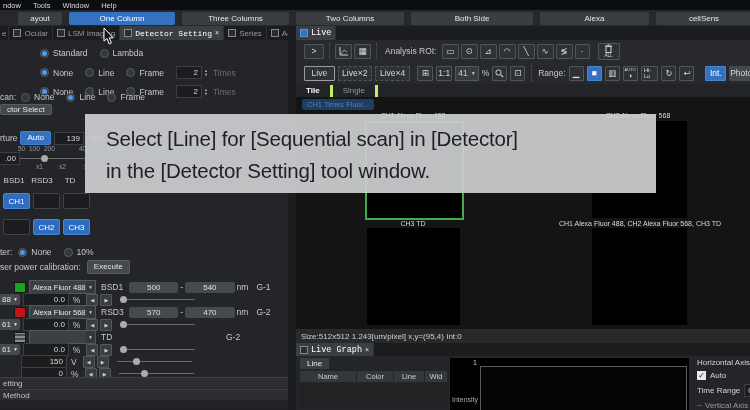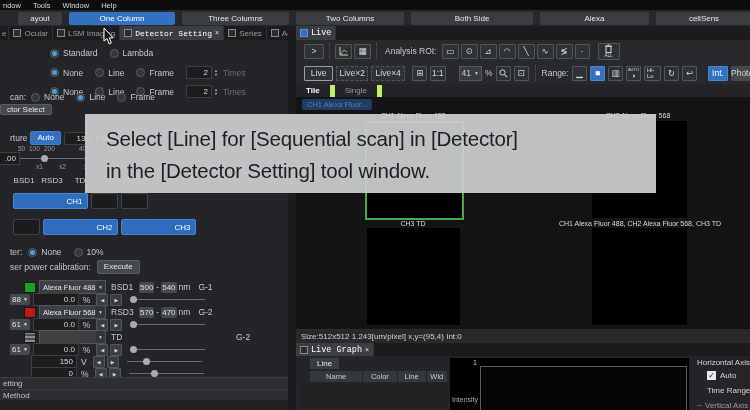--- a/index.html
+++ b/index.html
@@ -1,20 +1,20 @@
 <!DOCTYPE html>
 <html><head>
 <meta charset="utf-8">
 <style>
   html,body{margin:0;padding:0;background:#101113;}
   #screen{position:relative;width:750px;height:410px;background:#1d1e20;overflow:hidden;
     font-family:"Liberation Sans","DejaVu Sans",sans-serif;color:#c9cacc;font-size:8.5px;
     -webkit-font-smoothing:antialiased;}
   .abs{position:absolute;}
-  .row{display:flex;align-items:center;margin-left:10px;}
+  .row{display:flex;align-items:center;}
   .lbl{color:#c9cacc;}
   .dim{color:#6b6d70;}
 
   
   #menubar{left:0;top:0;width:750px;height:10px;background:#0c0d0e;display:flex;align-items:center;gap:12px;padding-left:3px;font-size:7.5px;color:#d8d9db;}
   #layoutbar{left:0;top:10px;width:750px;height:16px;background:#26282b;display:flex;align-items:center;gap:7px;padding-left:18px;}
   .lobtn{height:13px;line-height:13px;text-align:center;background:#3a3d41;border-radius:2px;color:#e6e7e9;font-size:8px;flex:0 0 auto;}
   .lobtn.on{background:#3471c1;color:#fff;}
 
   
@@ -25,51 +25,51 @@
   .winctl{margin-left:auto;display:flex;gap:6px;align-items:center;padding-right:8px;color:#c3c4c6;font-size:7px;}
 
   
   #leftpanel{left:0;top:40px;width:288px;height:370px;background:#232528;}
   .radio{width:9px;height:9px;border-radius:50%;background:#33363a;border:1px solid #5c5e61;display:inline-block;margin-right:4px;box-sizing:border-box;flex:0 0 auto;}
   .radio.on::before{content:"";display:block;width:5px;height:5px;border-radius:50%;background:#4b9fe8;margin:1px;}
   .rlab{margin-right:12px;}
   .gbtn{background:#45484c;border:1px solid #595c60;border-radius:2px;color:#e3e4e6;padding:0 6px;height:12px;line-height:12px;font-size:8px;}
   .blue{background:#3471c1!important;border-color:#3e7fd2!important;color:#fff!important;}
   .vbox{background:#1c1d1f;border:1px solid #3c3e41;color:#d6d7d9;text-align:right;padding:0 3px;font-size:8px;height:11px;line-height:11px;box-sizing:content-box;}
-  .chip{background:#46494d;border-radius:2px;color:#e0e1e3;padding:0 1px;font-size:8px;height:11px;line-height:11px;}
+  .chip{background:#46494d;border-radius:2px;color:#e0e1e3;padding:0 18px;font-size:8px;height:11px;line-height:11px;}
   .spin{display:inline-flex;flex-direction:column;justify-content:center;font-size:4px;color:#aeb0b2;line-height:4px;margin-left:2px;}
   .stepbtn{width:10px;height:10px;background:#3a3d40;border:1px solid #55585b;color:#cfd0d2;font-size:5px;display:inline-flex;align-items:center;justify-content:center;border-radius:1px;margin-left:2px;}
   .track{height:1px;background:#6a6c6e;position:relative;}
   .thumb{width:7px;height:7px;border-radius:50%;background:#a9abad;position:absolute;top:-3px;}
   .tick{position:absolute;top:0;font-size:6.5px;color:#9a9c9e;}
   .gridhdr{font-size:8px;color:#d0d1d3;width:26px;text-align:center;}
   .chcell{width:25px;height:14px;margin-right:3px;border-radius:2px;display:flex;align-items:center;justify-content:center;font-size:8px;}
   .chcell.empty{background:#1b1c1e;border:1px solid #3f4246;}
-  .chcell.ch{background:#2e6cbe;border:1px solid #4a86d0;color:#fff;padding-left:48px;}
+  .chcell.ch{background:#2e6cbe;border:1px solid #4a86d0;color:#fff;}
   .dyebox{width:62px;height:12px;background:#3c3f43;border:1px solid #55585b;display:flex;align-items:center;font-size:7.5px;color:#e6e7e9;padding-left:3px;}
   .dyebox .dd{margin-left:auto;width:9px;height:100%;background:#33363a;display:flex;align-items:center;justify-content:center;font-size:5px;color:#c5c6c8;}
   .swatch{width:10px;height:9px;border:1px solid #151618;margin-right:3px;}
   .secbar{left:0;width:288px;height:11px;background:#2c2e31;border-top:1px solid #3d4043;color:#bfc0c2;font-size:8px;line-height:11px;padding-left:3px;box-sizing:border-box;}
   .lasertag{background:#46494d;border-radius:0 2px 2px 0;color:#dfe0e2;font-size:8px;height:11px;line-height:11px;padding:0 2px;display:inline-flex;align-items:center;gap:2px;}
 
   
   #splitter{left:288px;top:26px;width:12px;height:384px;background:#1b1c1e;}
   #splitline{left:297px;top:230px;width:2px;height:180px;background:#8f9193;}
 
   
   #rightcol{left:296px;top:26px;width:454px;height:384px;background:#0c4a6e;}
   #livetabbar{left:0;top:0;width:454px;height:14px;background:#1b1c1e;display:flex;border-bottom:1px solid #141517;}
   .tbtn{height:15px;min-width:15px;background:#2f3235;border:1px solid #515458;color:#d8d9db;display:inline-flex;align-items:center;justify-content:center;font-size:8.5px;border-radius:1px;padding:0 2px;box-sizing:border-box;}
   .tbtn.sel{background:#3471c1;border-color:#4a86d0;color:#fff;}
   .toolbar{display:flex;align-items:center;background:#27292c;border-bottom:1px solid #18191b;}
   #toolbar1{left:0;top:14px;width:454px;height:22px;padding-left:8px;gap:2px;}
   #toolbar2{left:0;top:36px;width:454px;height:22px;padding-left:8px;gap:3px;}
   .grp{border-left:1px dotted #55575a;align-self:stretch;margin:3px 3px;}
   #viewtabs{left:0;top:58px;width:454px;height:13px;background:#222427;display:flex;align-items:center;font-size:8px;border-bottom:1px solid #3a3c3f;}
-  .vtab{padding:0 10px;border-right:5px solid #bef264;height:12px;line-height:12px;color:#95979a;}
+  .vtab{padding:0 10px;border-right:3px solid #bef264;height:12px;line-height:12px;color:#95979a;}
   .vtab.on{color:#fff;font-weight:bold;}
   #imagearea{left:0;top:71px;width:454px;height:231px;background:#141415;}
   .tilelabel{position:absolute;font-size:7px;color:#d8d9db;white-space:nowrap;transform:translateX(-50%);}
   .tile{position:absolute;background:#000;}
   #selectedlabel{left:6px;top:2px;height:11px;background:#1e3d63;border-radius:2px;color:#517fb4;font-size:7.5px;line-height:11px;padding:0 5px;}
   #statusbar{left:0;top:302px;width:454px;height:15px;background:#27292b;border-top:1px solid #141517;line-height:15px;padding-left:5px;font-size:8px;color:#cfd0d2;}
   
   #lgtabbar{left:0;top:317px;width:454px;height:13px;background:#1b1c1e;display:flex;}
   #lgcontent{left:0;top:330px;width:454px;height:54px;background:#232528;display:flex;padding:2px 0 0 4px;box-sizing:border-box;}
   .hdrcell{background:#35383b;color:#cbccce;font-size:7.5px;height:11px;line-height:11px;text-align:center;margin-right:1px;}
@@ -428,21 +428,21 @@
       <span class="tbtn sel" style="width:24px;margin-left:8px">Int.</span>
       <span class="tbtn" style="width:34px;border:none;background:#45484c">Photon</span>
     </div>
 
     <div id="viewtabs" class="abs">
       <span class="vtab on">Tile</span>
       <span class="vtab">Single</span>
     </div>
 
     <div id="imagearea" class="abs">
-      <div id="selectedlabel" class="abs">CH1 Alexa Fluor...</div>
+      <div id="selectedlabel" class="abs">CH1 Times Fluor...</div>
 
       <span class="tilelabel" style="left:117px;top:15px">CH1 Alexa Fluor 488</span>
       <span class="tilelabel" style="left:342px;top:15px">CH2 Alexa Fluor 568</span>
       <div class="tile" style="left:69px;top:24px;width:95px;height:95px;border:2px solid #3fae49"></div>
       <div class="tile" style="left:296px;top:24px;width:95px;height:97px"></div>
 
       <span class="tilelabel" style="left:117px;top:123px">CH3 TD</span>
       <span class="tilelabel" style="left:344px;top:123px">CH1 Alexa Fluor 488, CH2 Alexa Fluor 568, CH3 TD</span>
       <div class="tile" style="left:71px;top:131px;width:93px;height:97px"></div>
       <div class="tile" style="left:296px;top:131px;width:95px;height:97px"></div>

